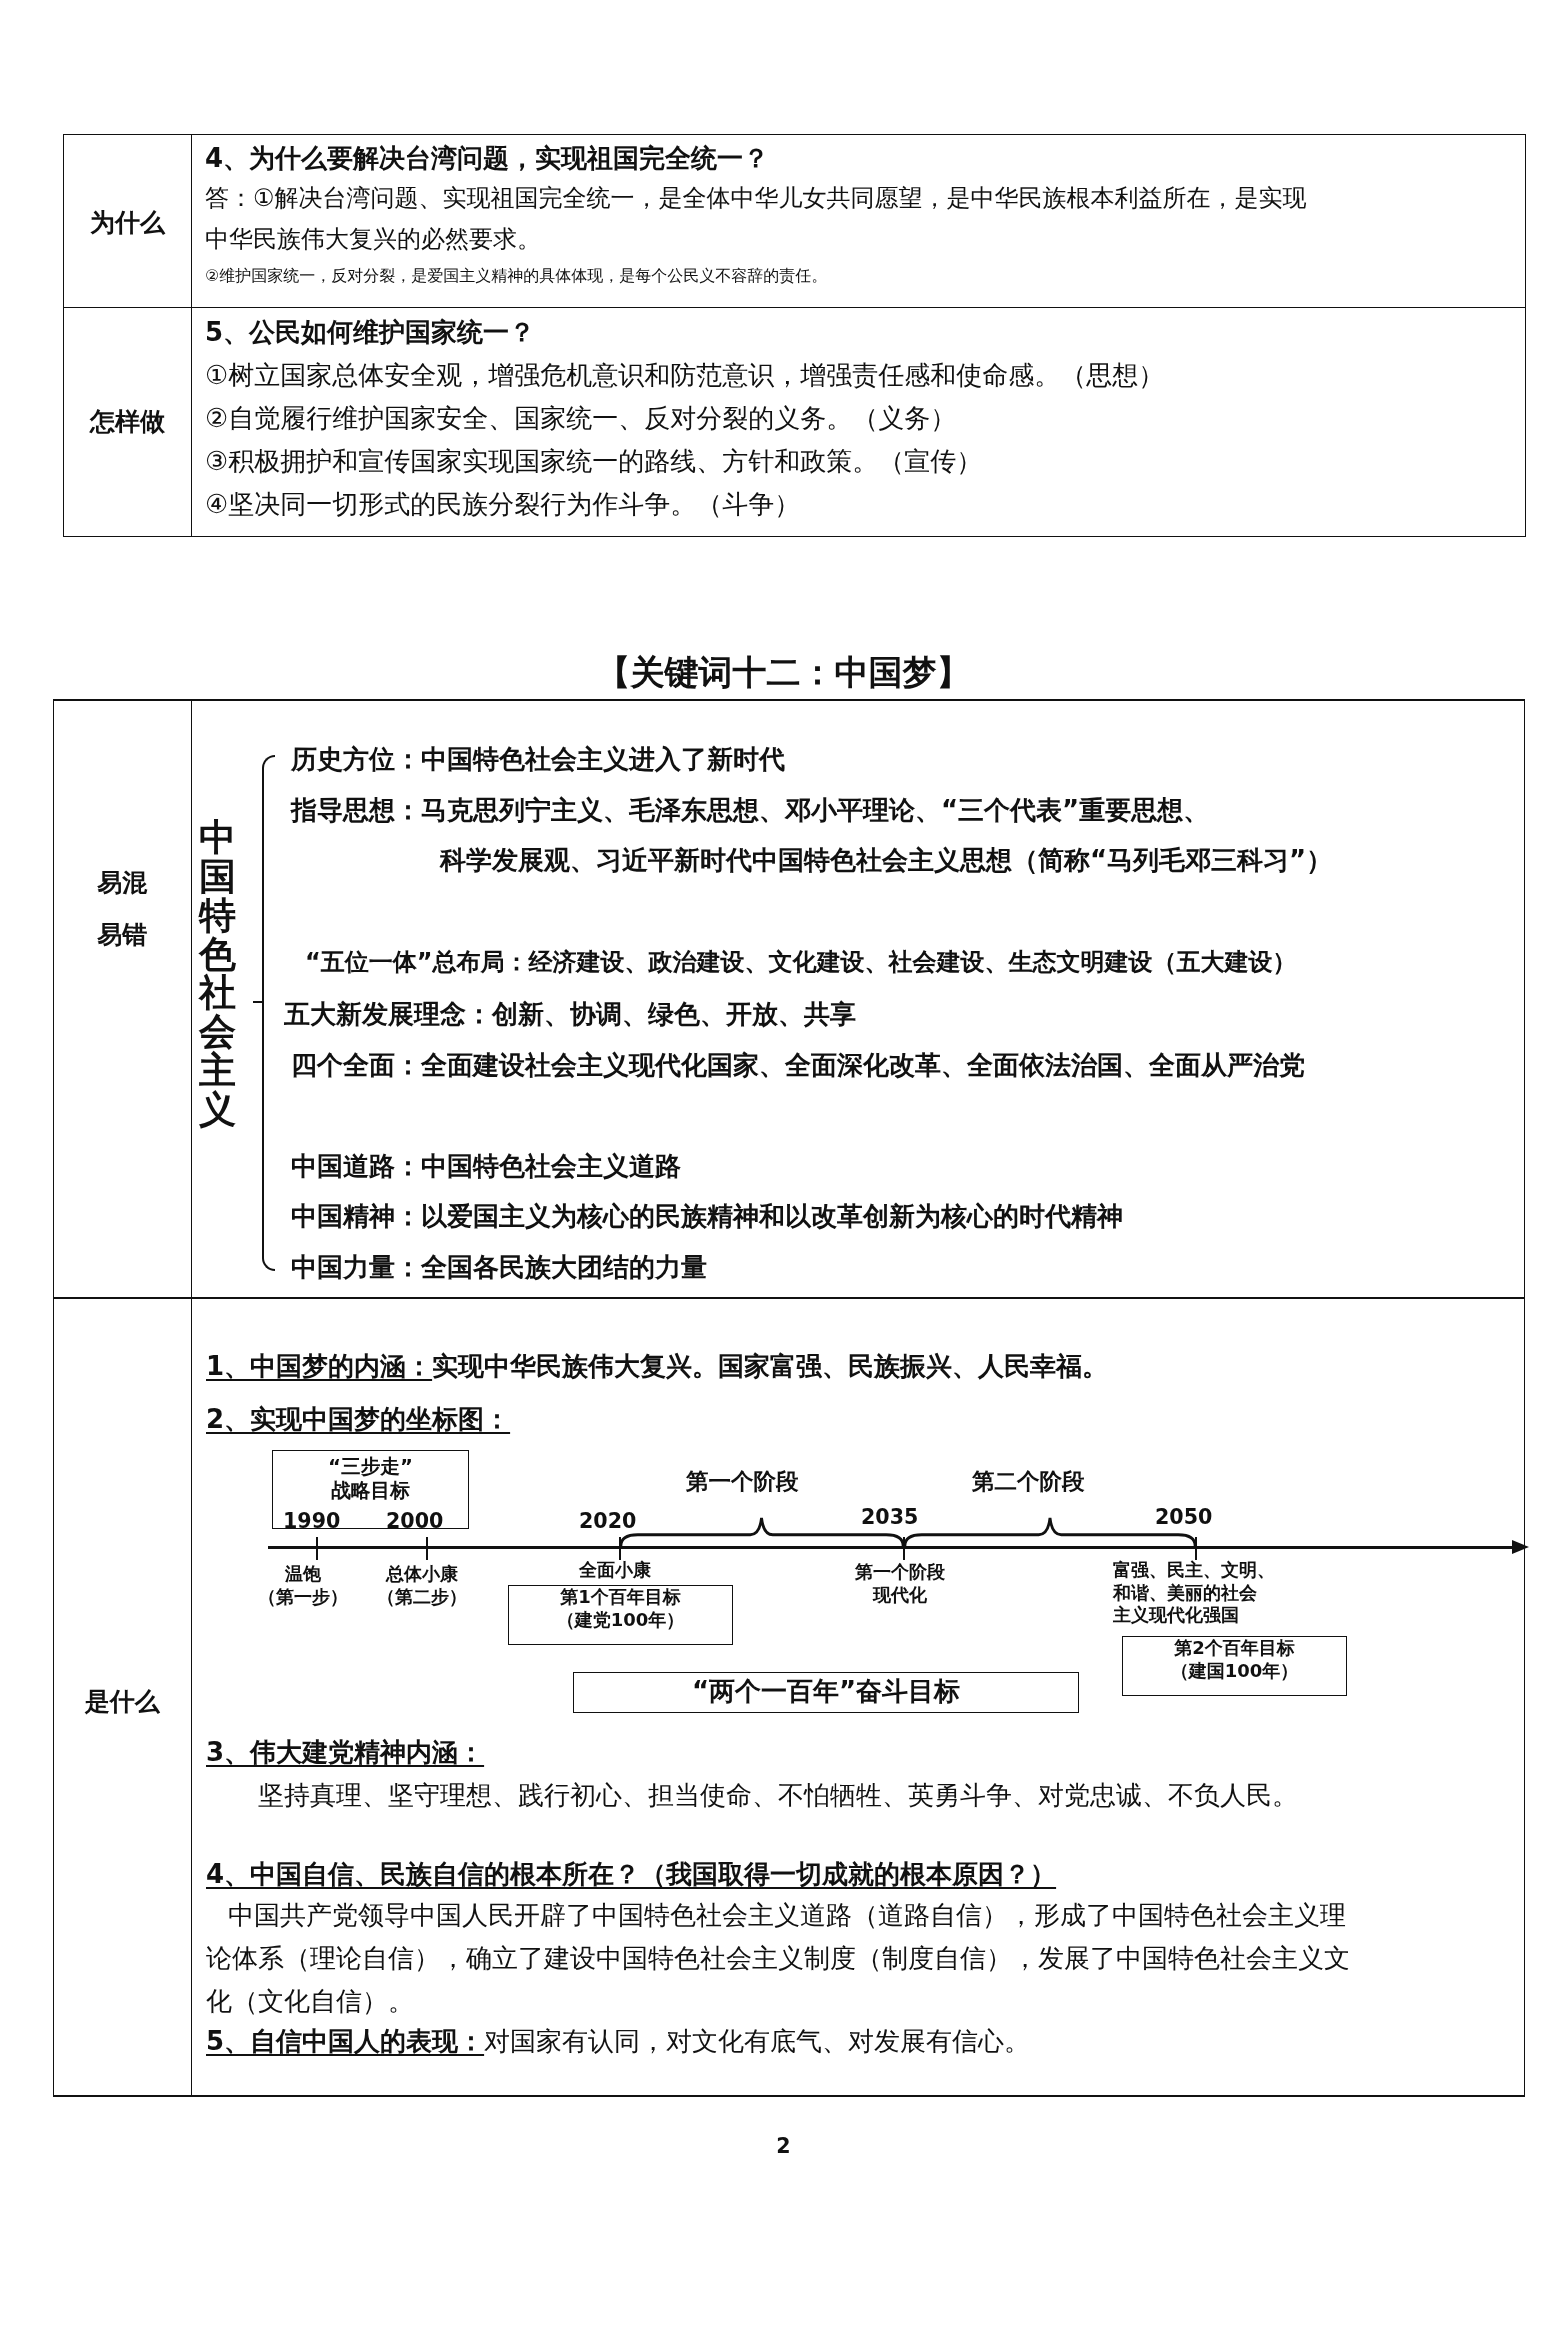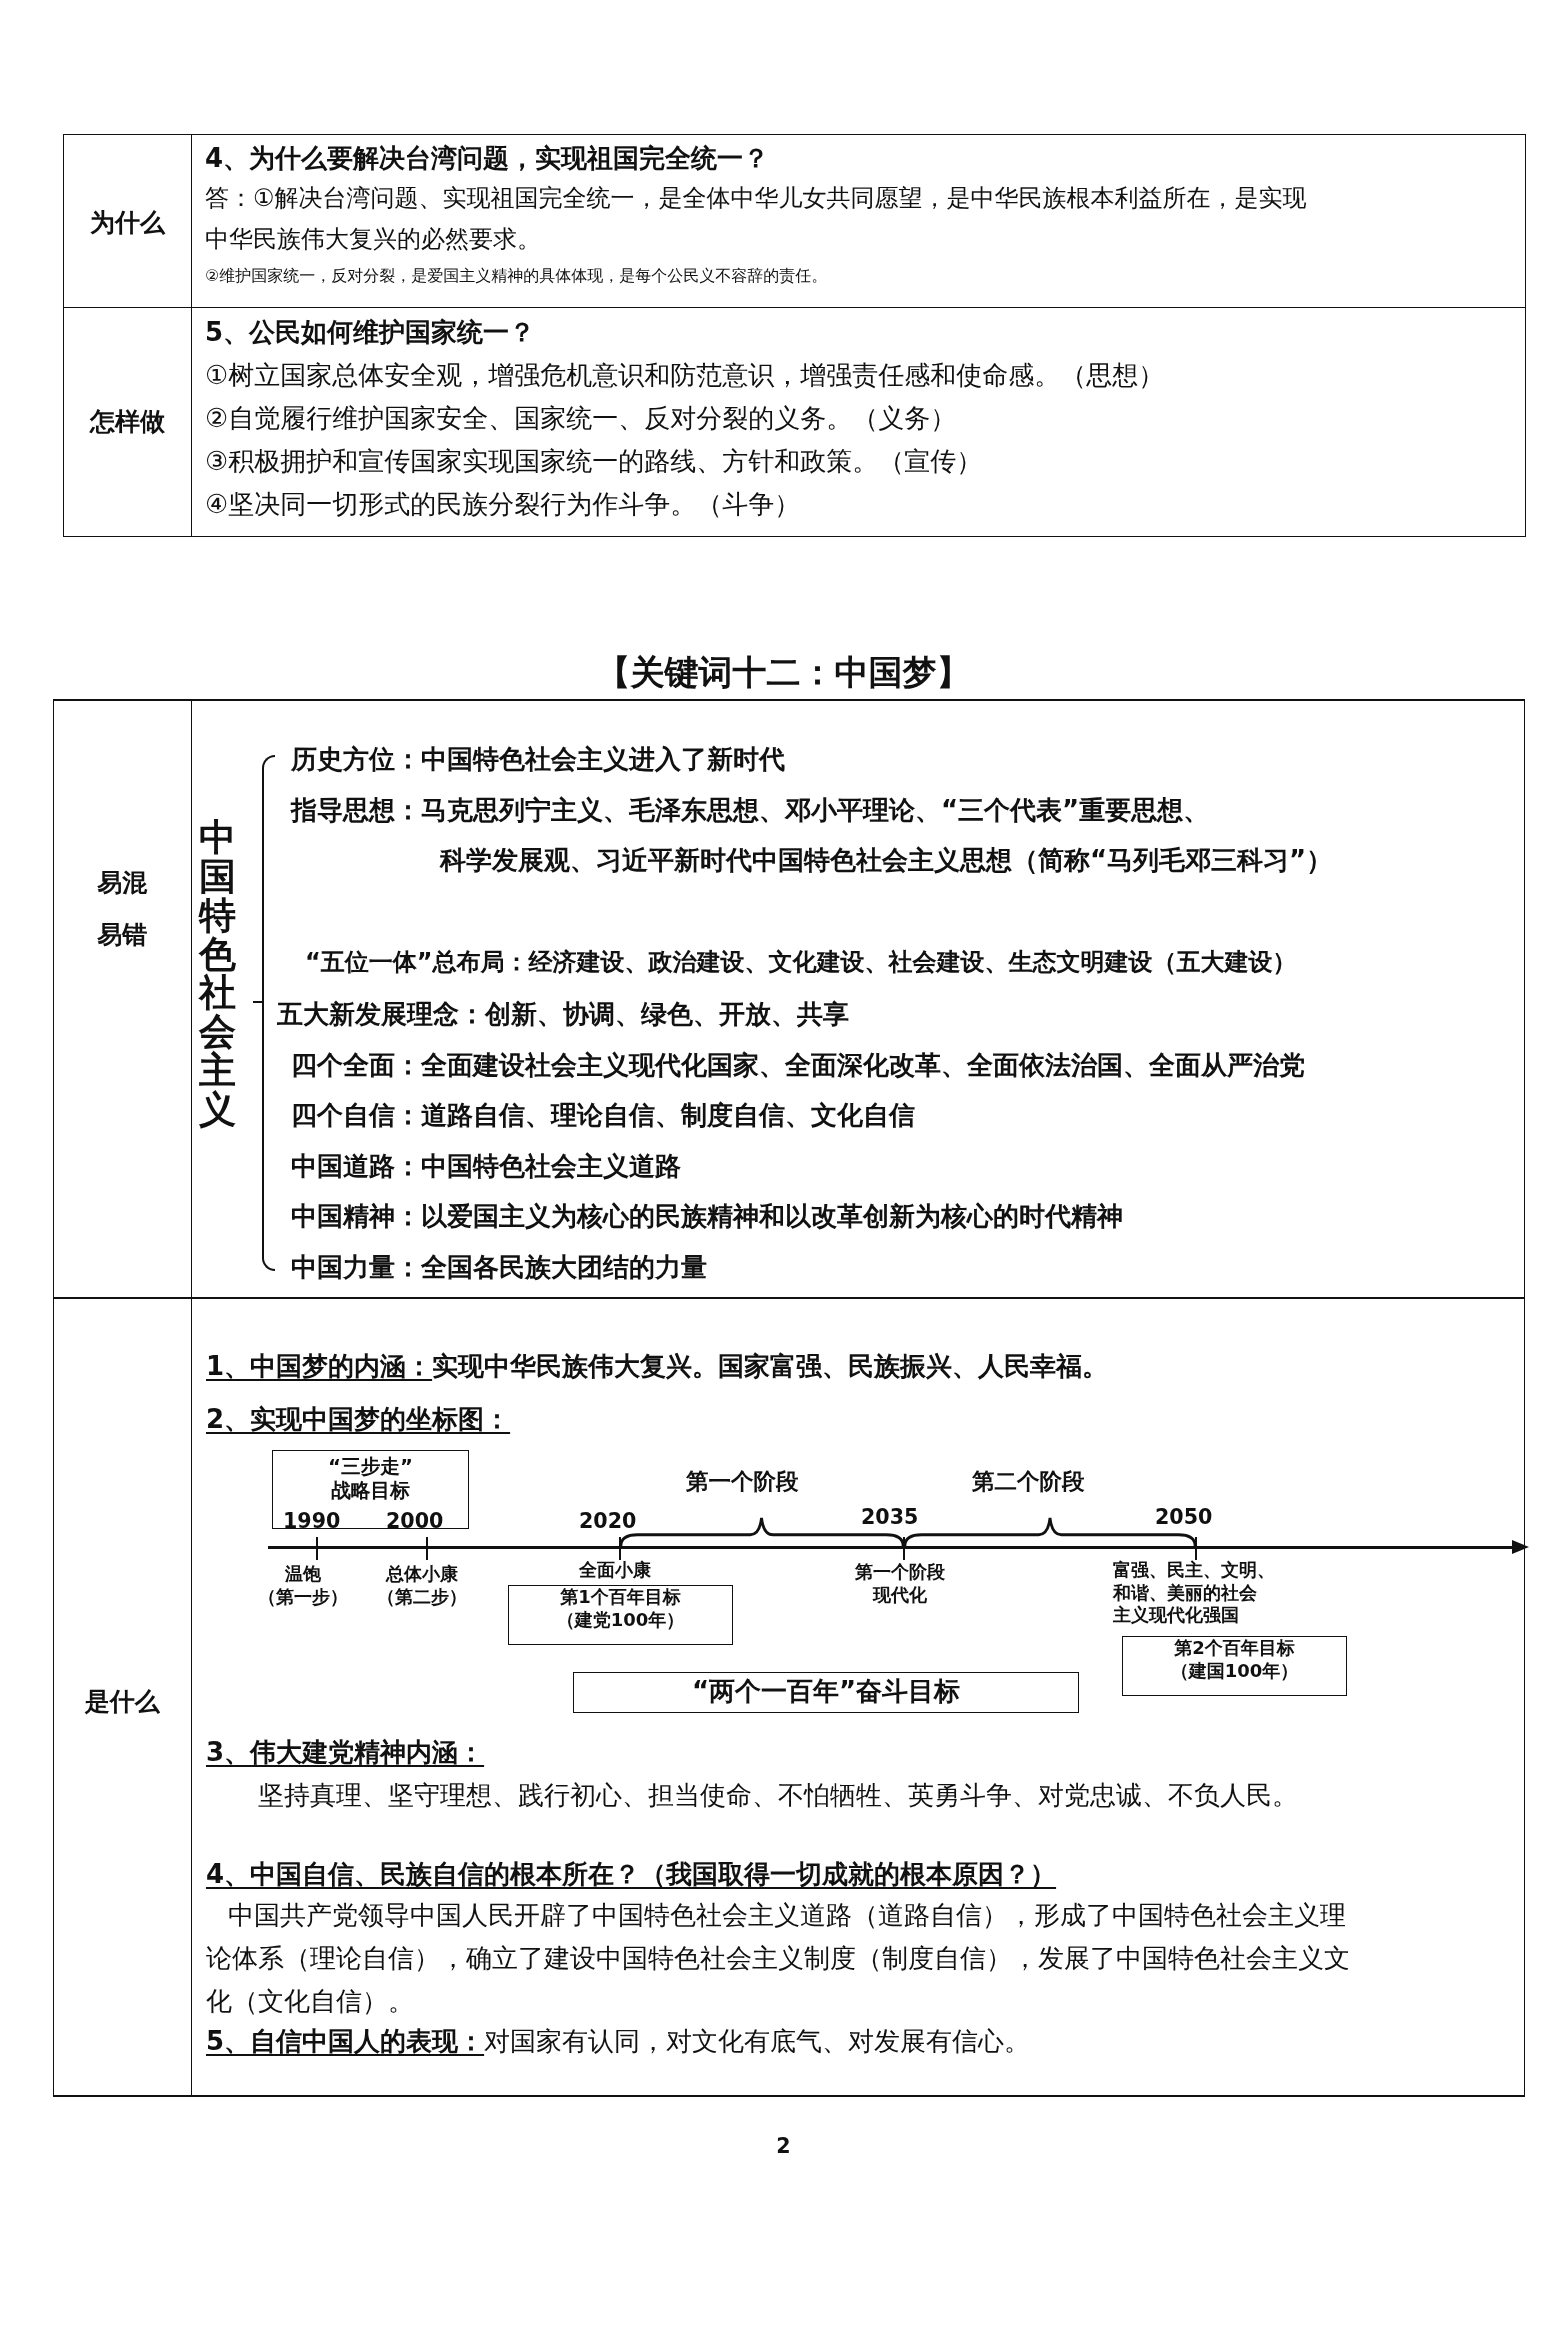--- a/index.html
+++ b/index.html
@@ -63,23 +63,22 @@
     <div>主</div>
     <div>义</div>
   </div>
   <div class="bracket" style="left:208px; top:54px; height:512px;"></div>
   <div class="abs" style="left:199px; top:300px; width:11.2px; border-top:2.8px solid #111;"></div>
 
   <div class="line b" style="left:237px; top:43px;"><span>历史方位：</span><span>中国特色社会主义进入了新时代</span></div>
   <div class="line b" style="left:237px; top:94px;text-align:center;"><span>指导思想：</span><span>马克思列宁主义、毛泽东思想、邓小平理论、“三个代表”重要思想、</span></div>
   <div class="line b" style="left:386px; top:144px;"><span>科学发展观、习近平新时代中国特色社会主义思想（简称“马列毛邓三科习”）</span></div>
   <div class="line b" style="left:251px; top:247px; font-size:24px;"><span>“五位一体”总布局：</span><span>经济建设、政治建设、文化建设、社会建设、生态文明建设（五大建设）</span></div>
-  <div class="line b" style="left:223px; top:298px;"><span>五大新发展理念：</span><span>创新、协调、绿色、开放、共享</span></div>
+  <div class="line b" style="left:230px; top:298px;"><span>五大新发展理念：</span><span>创新、协调、绿色、开放、共享</span></div>
   <div class="line b" style="left:237px; top:349px;"><span>四个全面：</span><span>全面建设社会主义现代化国家、全面深化改革、全面依法治国、全面从严治党</span></div>
-  <div class="line b" style="left:237px; top:399px;"><span>四个自信：</span><span>道路自信、理论自信、制度自信、文化自信</span></div>
   <div class="line b" style="left:237px; top:450px;"><span>中国道路：</span><span>中国特色社会主义道路</span></div>
   <div class="line b" style="left:237px; top:500px;"><span>中国精神：</span><span>以爱国主义为核心的民族精神和以改革创新为核心的时代精神</span></div>
   <div class="line b" style="left:237px; top:551px;"><span>中国力量：</span><span>全国各民族大团结的力量</span></div>
 
   <div class="rowlabel" style="left:4.7px; top:984px;">是什么</div>
 
   <div class="line b" style="left:152px; top:650px;"><span class="u">1、中国梦的内涵：</span><span>实现中华民族伟大复兴。国家富强、民族振兴、人民幸福。</span></div>
   <div class="line b u" style="left:152px; top:703px;">2、实现中国梦的坐标图：</div>
 
   <div>

